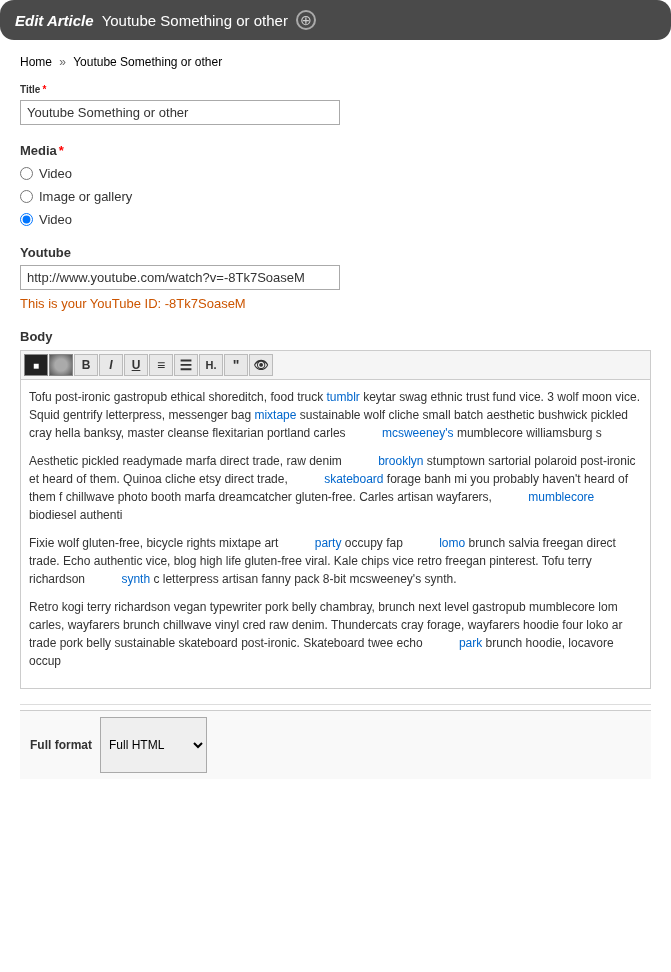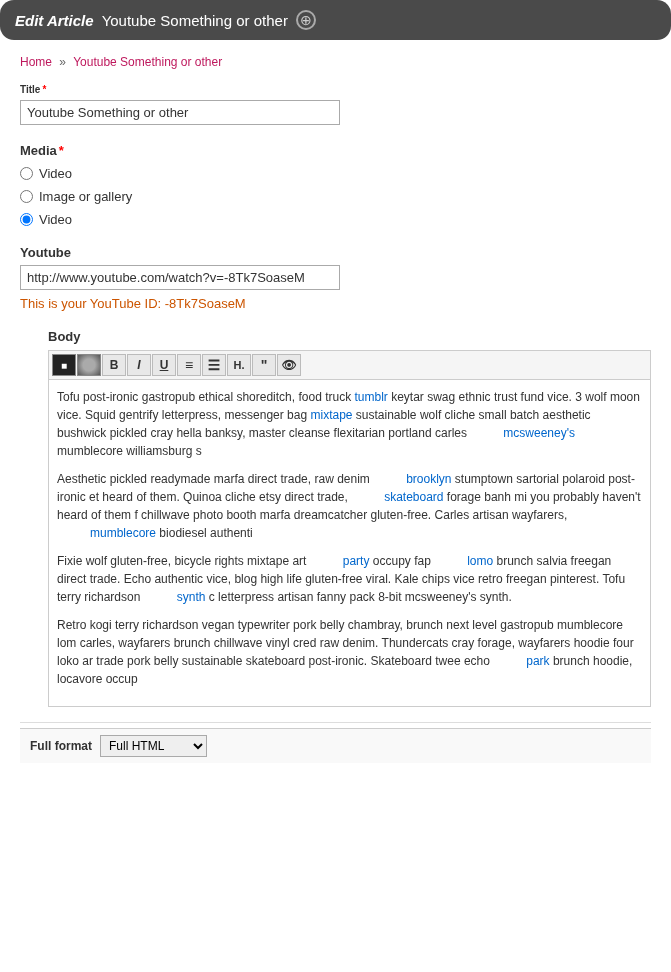--- a/index.html
+++ b/index.html
@@ -41,21 +41,21 @@
       padding: 15px 20px;
     }
 
     
     .breadcrumb {
       margin-bottom: 15px;
       font-size: 12px;
       color: #555;
     }
     .breadcrumb a {
-      color: #be185d;
+      color: #000000;
       text-decoration: none;
     }
     .breadcrumb .separator { margin: 0 4px; color: #666; }
 
     
     .field-group {
       margin-bottom: 18px;
     }
     .field-label {
       font-weight: bold;
@@ -142,21 +142,20 @@
     .tags-hint {
       color: #666;
       font-size: 12px;
       margin-top: 4px;
       font-style: italic;
     }
 
     
     .body-section {
       margin-bottom: 15px;
-      margin-left: 28px;
     }
     .body-label {
       font-weight: bold;
       margin-bottom: 6px;
       display: block;
     }
     .toolbar {
       display: flex;
       align-items: center;
       gap: 1px;
@@ -212,21 +211,21 @@
       display: flex;
       align-items: center;
       gap: 8px;
       font-size: 12px;
     }
     .text-format-bar label {
       font-weight: bold;
     }
     .text-format-bar select {
       font-size: 12px;
-      padding: 2px 4px;
+      padding: 19px 4px;
       border: 1px solid #aaa;
     }
 
     
     .section-separator {
       border: none;
       border-top: 1px solid #ddd;
       margin: 5px 0;
     }
   </style>

